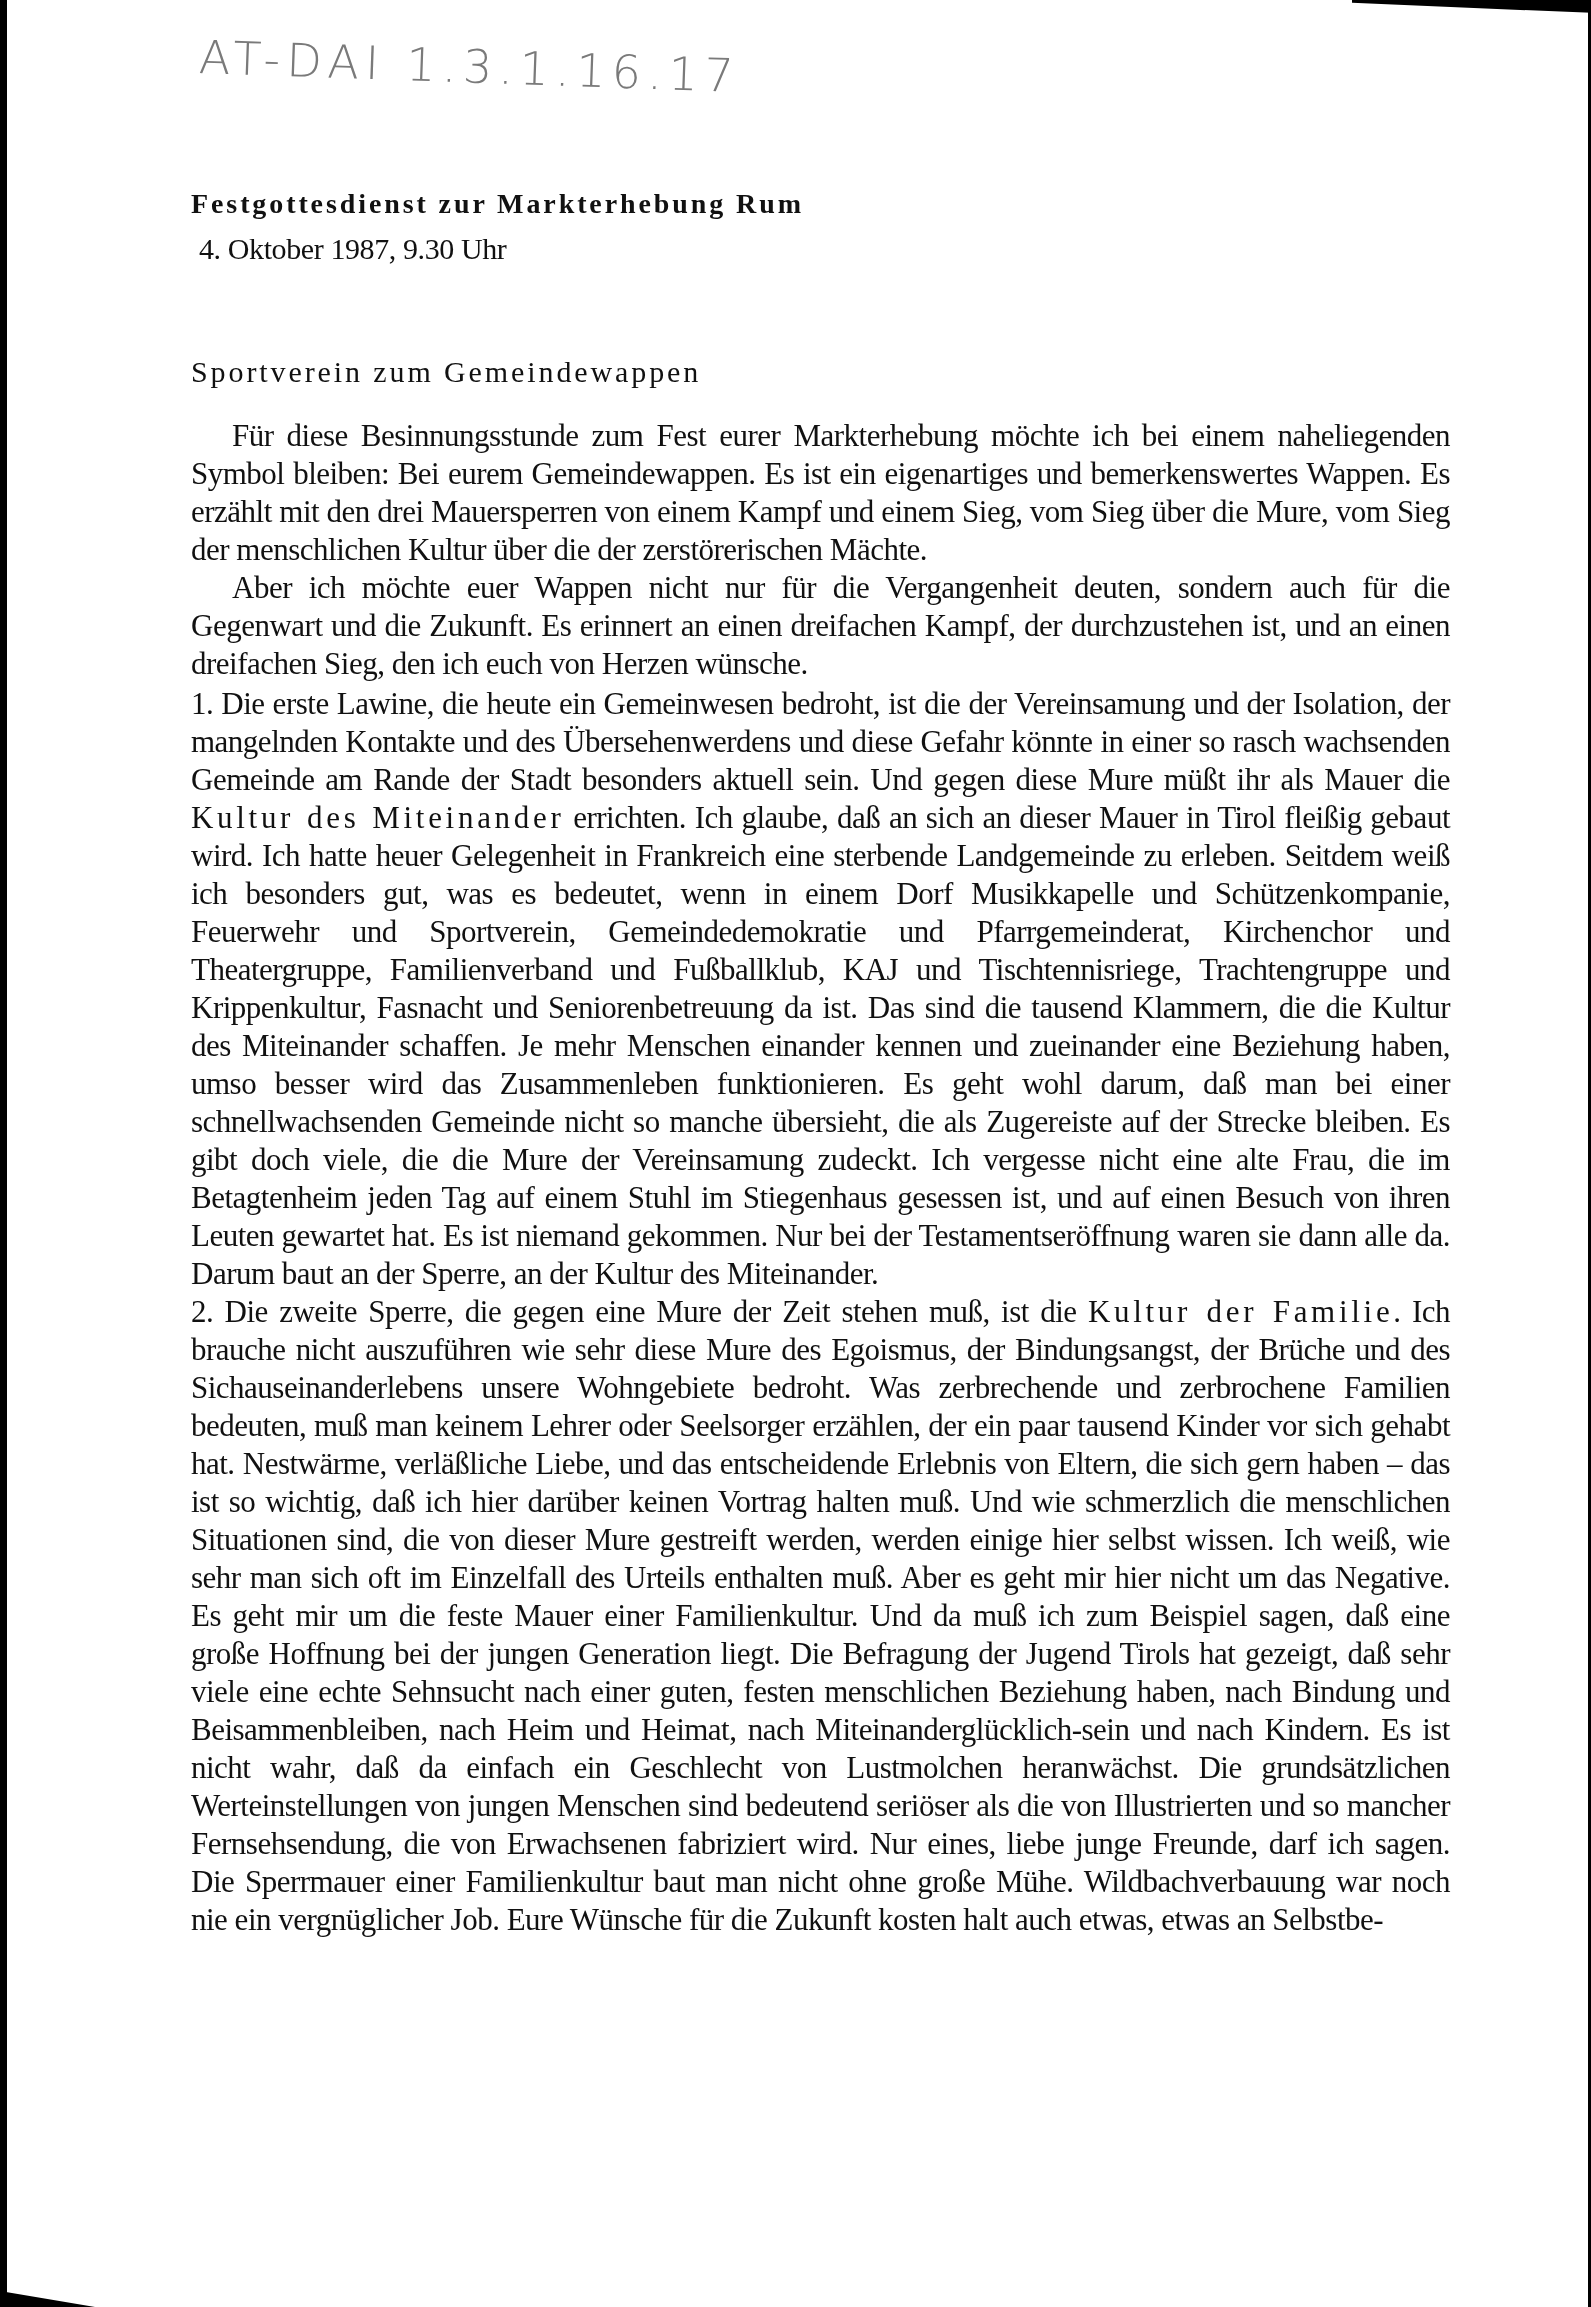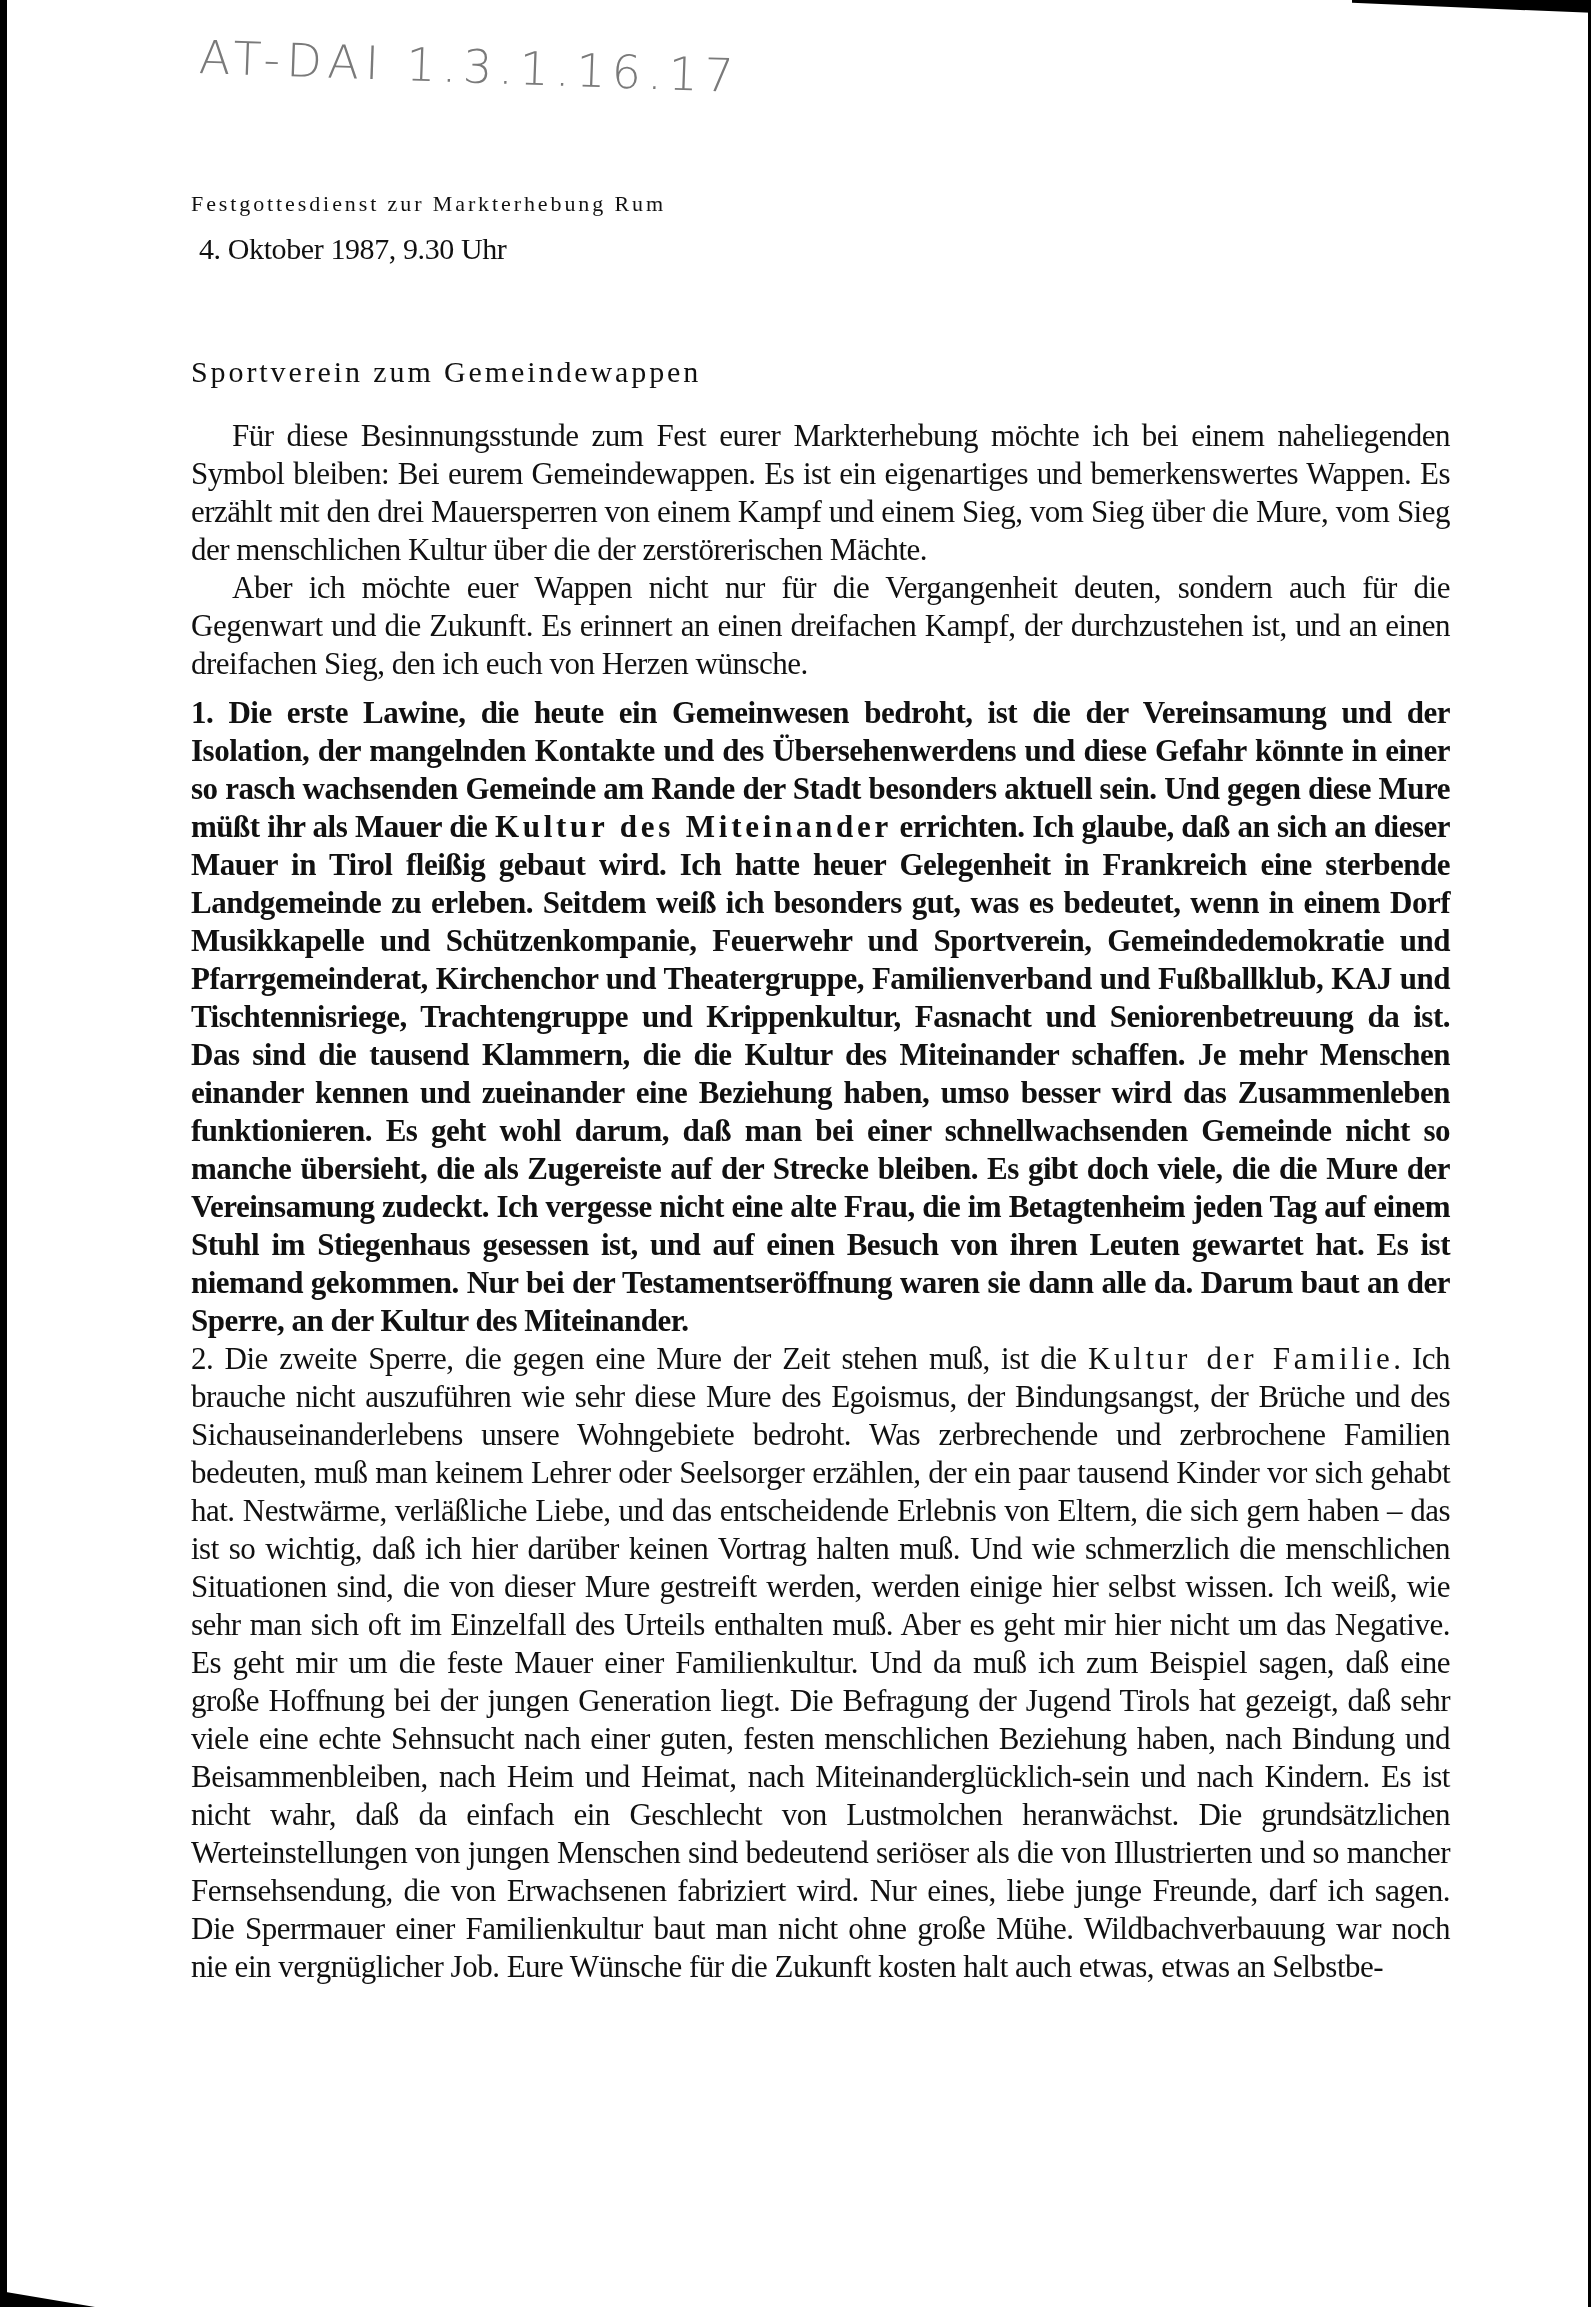--- a/index.html
+++ b/index.html
@@ -57,25 +57,25 @@
     }
 
     .page {
       position: absolute;
       left: 191px;
       top: 185px;
       width: 1259px;
     }
 
     .header-title {
-      font-size: 22px;
+      font-size: 28px;
       letter-spacing: 2.9px;
       line-height: 37px;
       margin: 0;
-      font-weight: normal;
+      font-weight: bold;
     }
     .header-date {
       font-size: 30px;
       line-height: 37px;
       margin: 8px;
       letter-spacing: -0.4px;
     }
     .section-heading {
       font-size: 30px;
       letter-spacing: 2.9px;
@@ -90,22 +90,21 @@
       text-align: justify;
       margin: 0;
       letter-spacing: -0.5px;
       word-spacing: 0px;
       hyphens: manual;
     }
     .para.indent {
       text-indent: 41px;
     }
     .para.gap-before {
-      margin-top: 11px;
-      font-weight: bold;
+      margin-top: 2px;
     }
     .spaced {
       letter-spacing: 3.7px;
     }
   </style>
 </head>
 <body>
 
 <div class="scan-edge-left"></div>
 <div class="scan-edge-top"></div>

